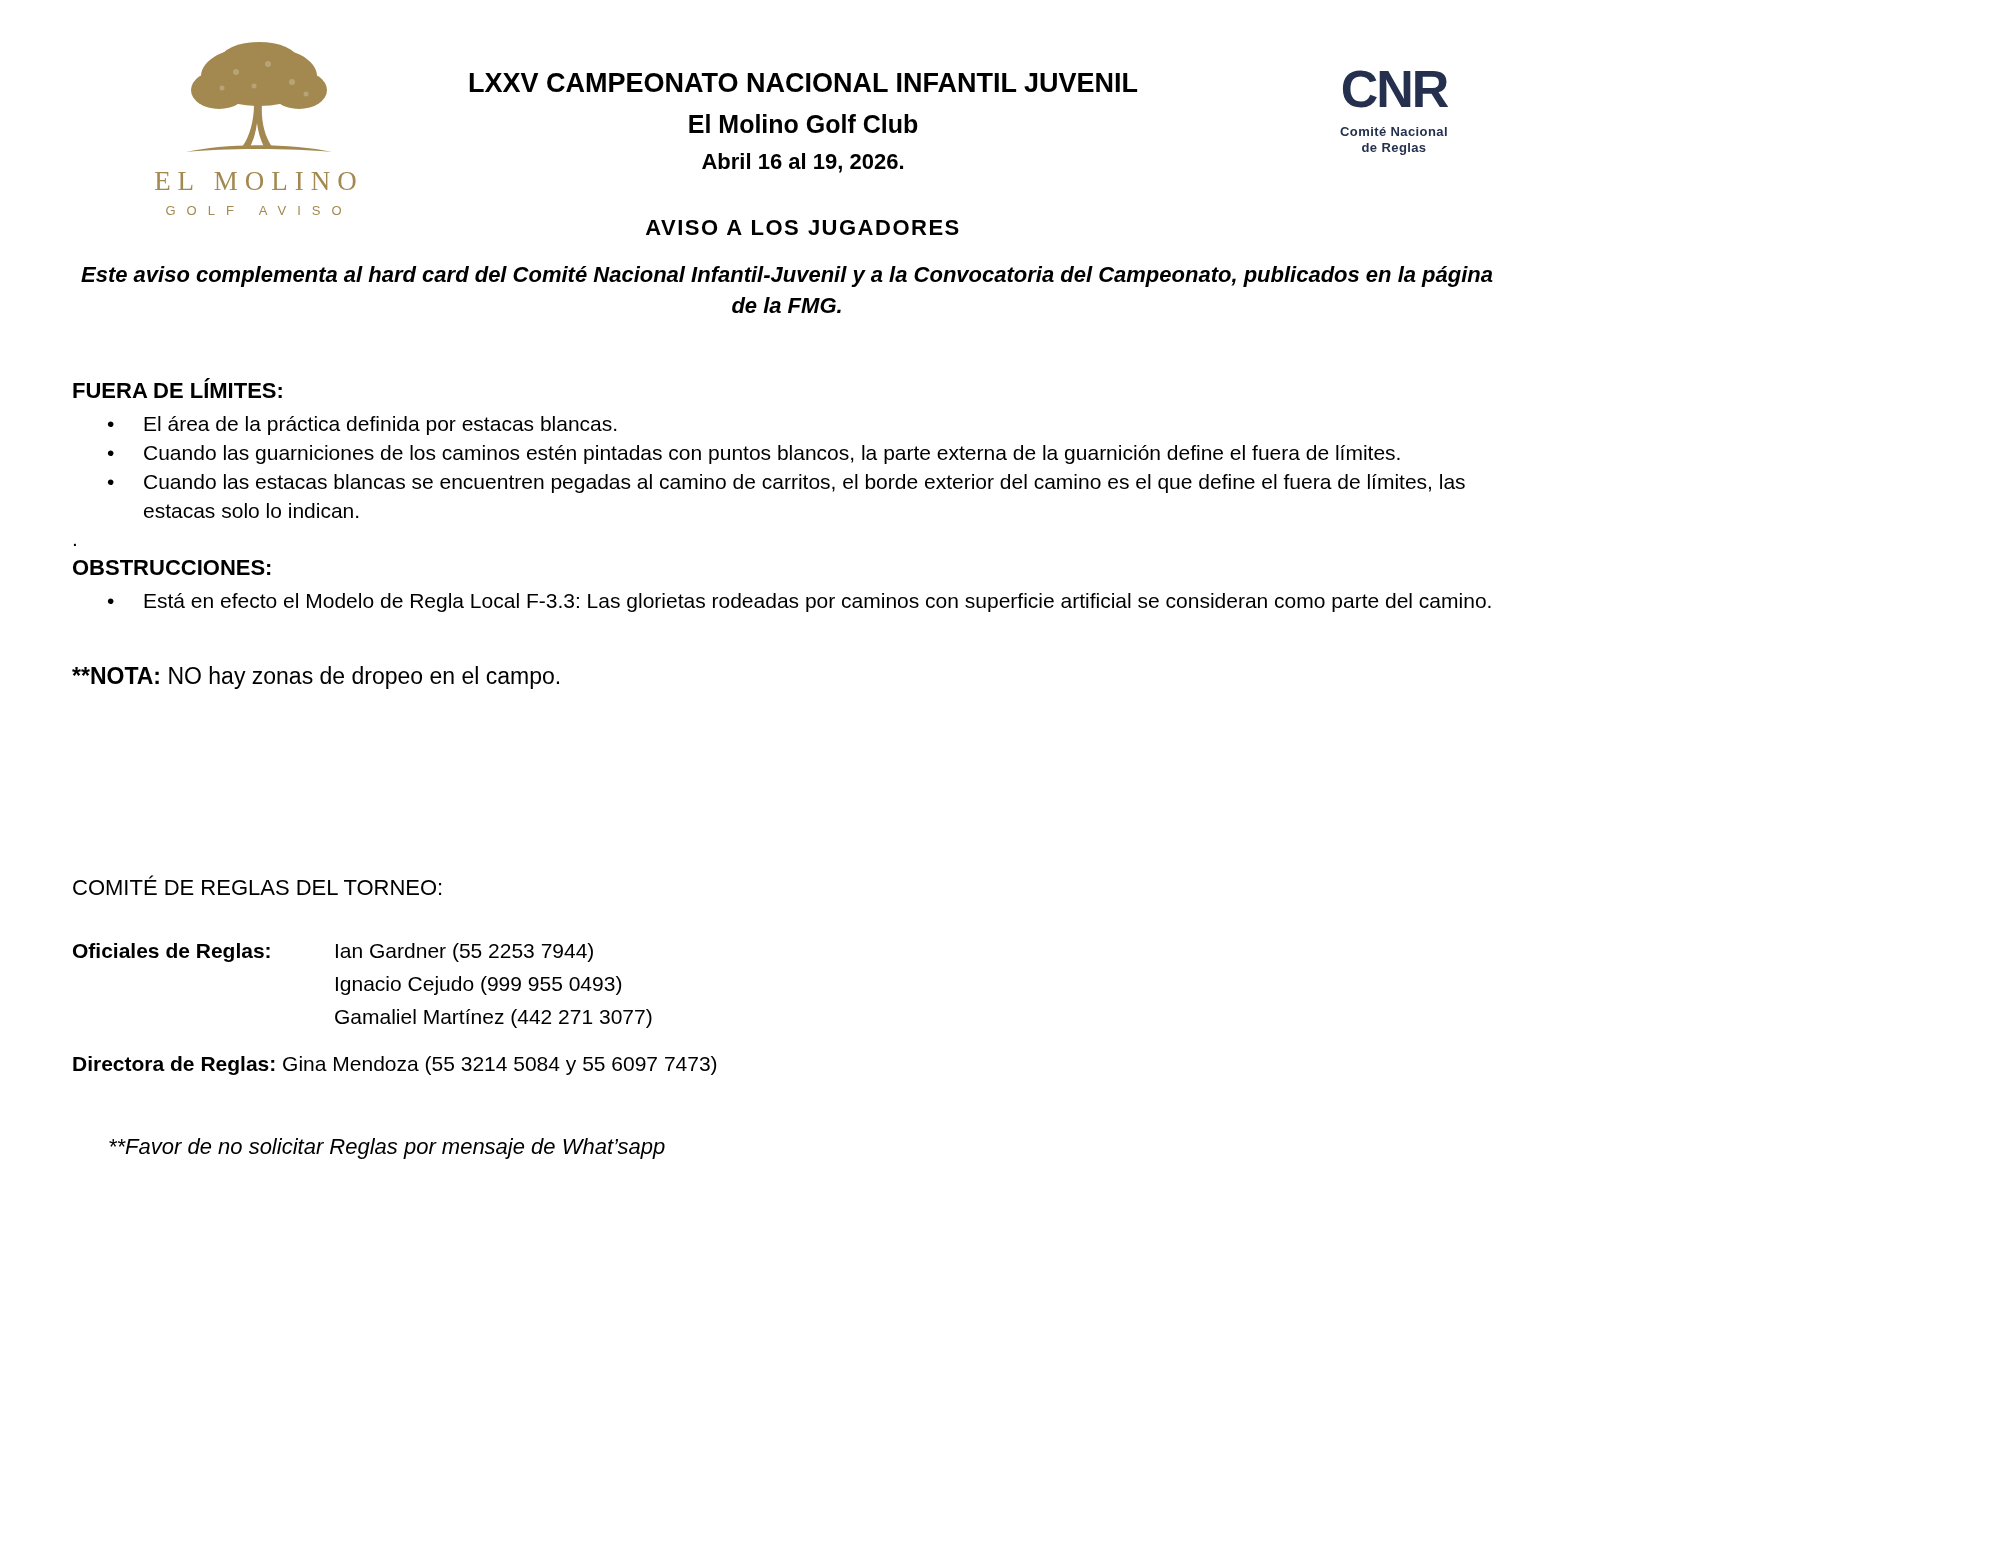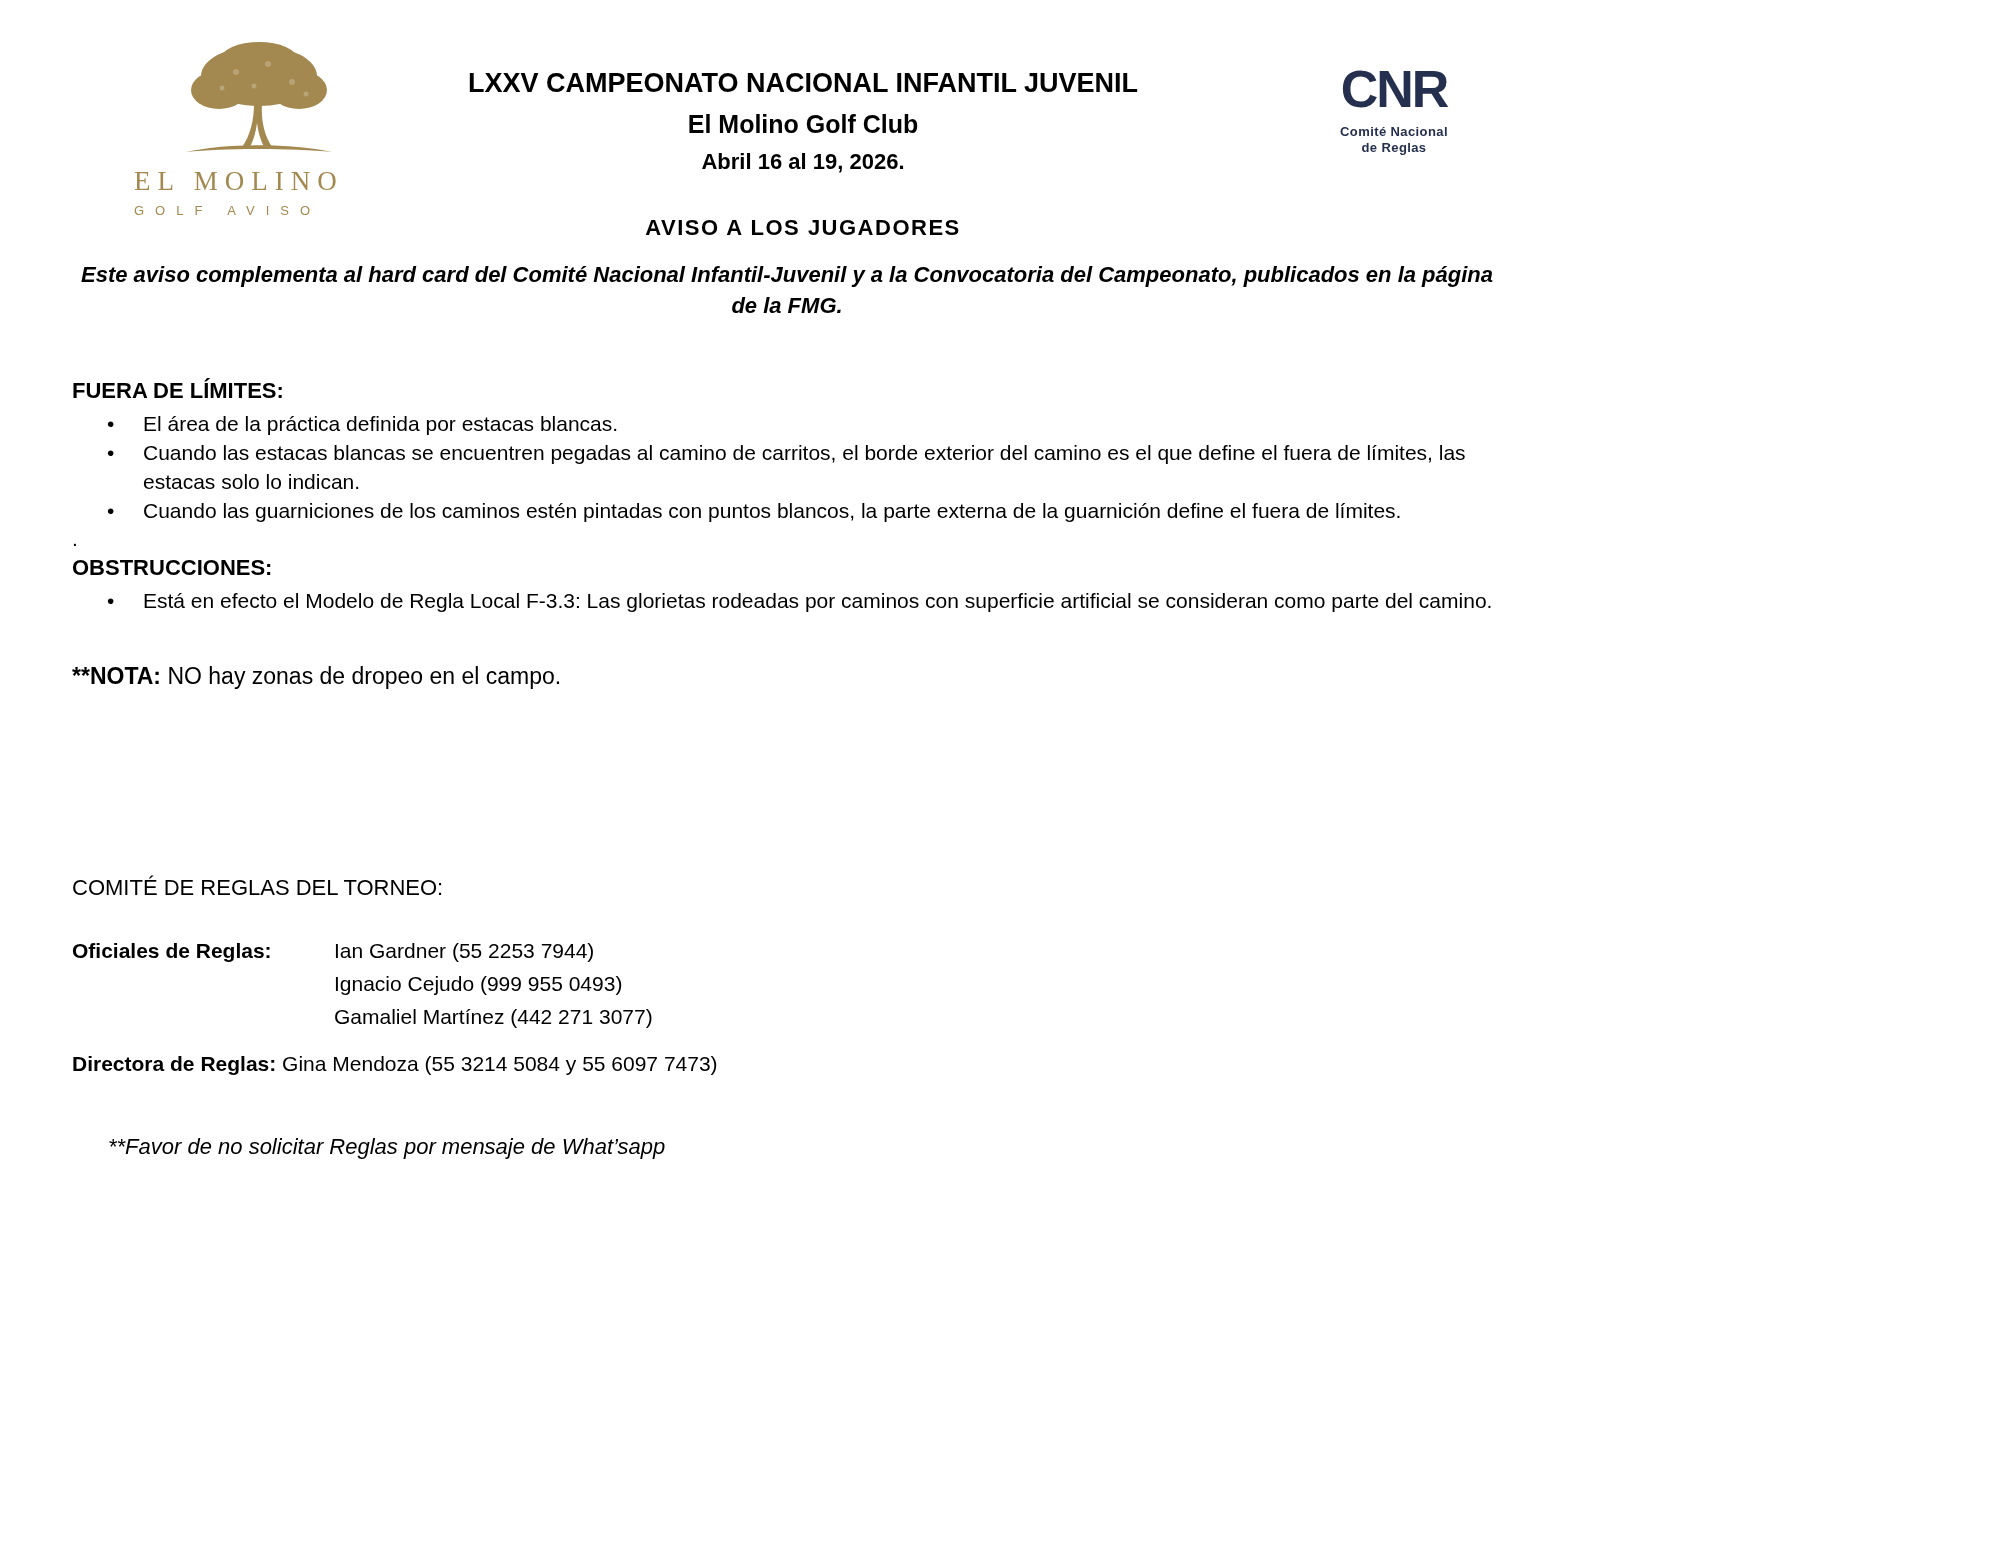--- a/index.html
+++ b/index.html
@@ -25,21 +25,21 @@
   }
 
   
   .header { position: relative; height: 245px; }
 
   .molino-logo {
     position: absolute;
     left: 62px;
     top: 36px;
     width: 250px;
-    text-align: left;
+    text-align: center;
     color: var(--molino-gold, #a3894f);
   }
   .molino-logo svg { display: block; margin: 0 auto; }
   .molino-name {
     font-family: "Liberation Serif", serif;
     font-size: 27px;
     letter-spacing: 7px;
     margin-top: 2px;
     white-space: nowrap;
   }
@@ -214,22 +214,22 @@
         </div>
       </div>
 
     </div>
 
     <p class="intro">Este aviso complementa al hard card del Comité Nacional Infantil-Juvenil y a la Convocatoria del Campeonato, publicados en la página de la FMG.</p>
 
     <div class="section-heading">FUERA DE LÍMITES:</div>
     <ul class="bullets">
       <li>El área de la práctica definida por estacas blancas.</li>
+      <li>Cuando las guarniciones de los caminos estén pintadas con puntos blancos, la parte externa de la guarnición define el fuera de límites.</li>
       <li>Cuando las estacas blancas se encuentren pegadas al camino de carritos, el borde exterior del camino es el que define el fuera de límites, las estacas solo lo indican.</li>
-      <li>Cuando las guarniciones de los caminos estén pintadas con puntos blancos, la parte externa de la guarnición define el fuera de límites.</li>
     </ul>
 
     <p class="stray-dot">.</p>
 
     <div class="section-heading tight">OBSTRUCCIONES:</div>
     <ul class="bullets">
       <li>Está en efecto el Modelo de Regla Local F-3.3: Las glorietas rodeadas por caminos con superficie artificial se consideran como parte del camino.</li>
     </ul>
 
     <p class="nota">

